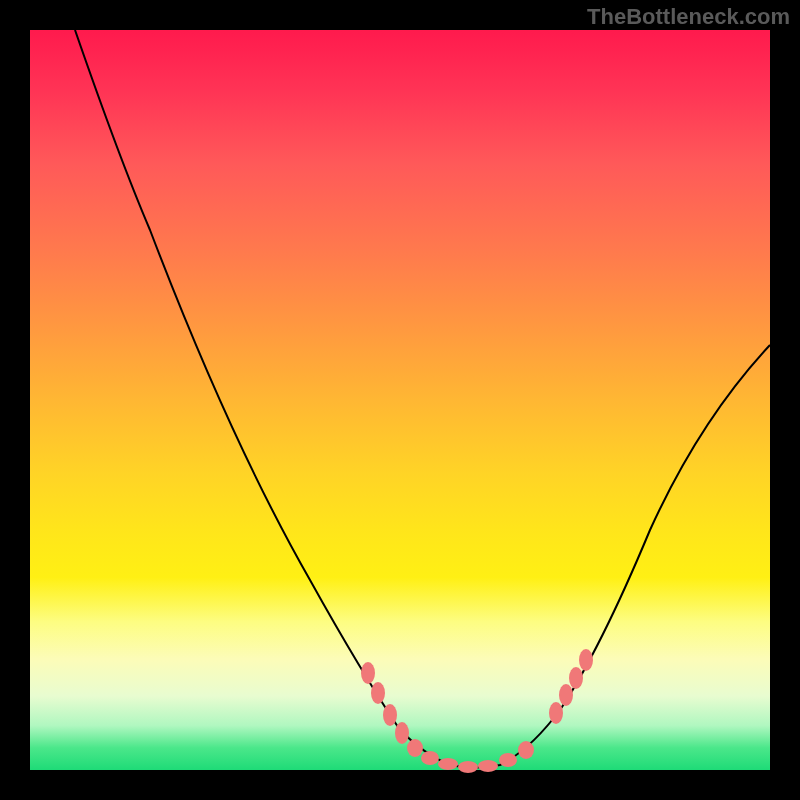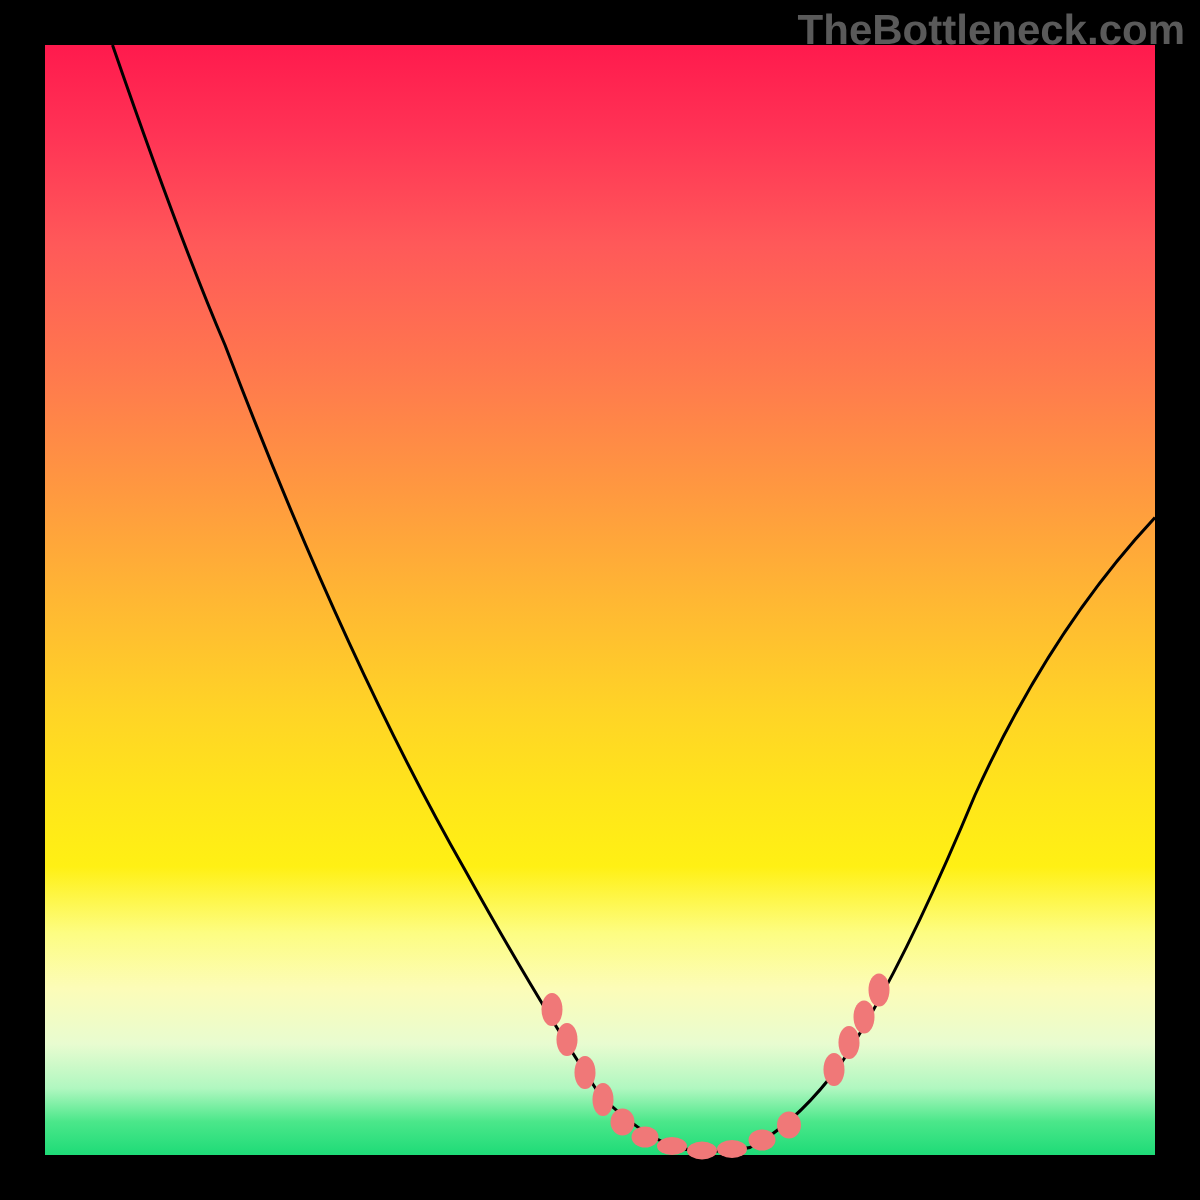--- a/index.html
+++ b/index.html
@@ -9,21 +9,21 @@
     background: #000;
     position: relative;
     overflow: hidden;
     font-family: Arial, sans-serif;
   }
   .watermark {
     position: absolute;
     top: 4px;
     right: 10px;
     color: #5a5a5a;
-    font-size: 28px;
+    font-size: 22px;
     font-weight: bold;
     z-index: 10;
   }
   .plot-area {
     position: absolute;
     left: 30px;
     top: 30px;
     width: 740px;
     height: 740px;
     background: linear-gradient(to bottom,

